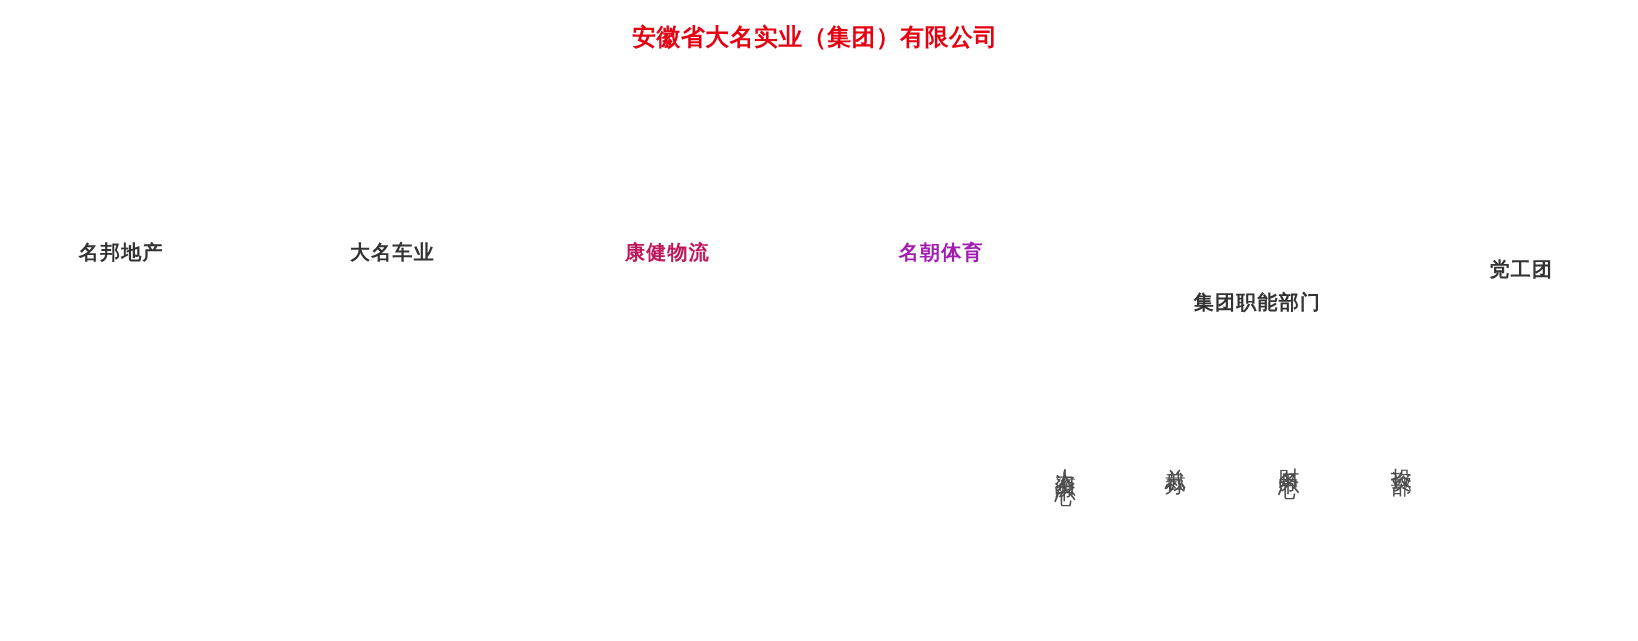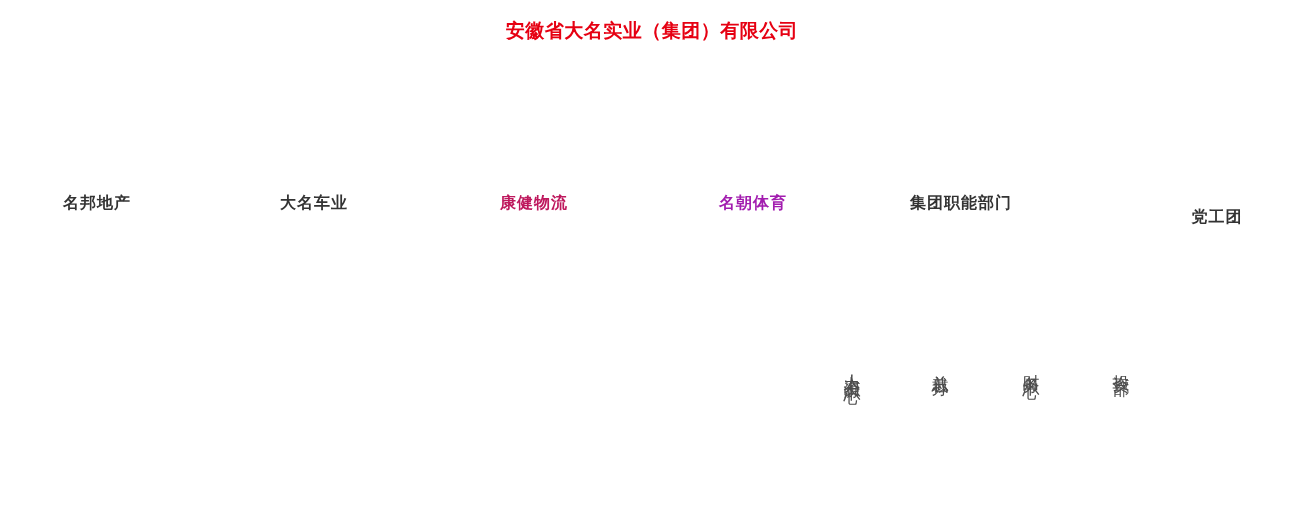--- a/index.html
+++ b/index.html
@@ -34,21 +34,21 @@
     line-height: 21px;
     font-weight: bold;
     letter-spacing: 1px;
     white-space: nowrap;
     cursor: pointer;
   }
   .d0 { left: 97px; }
   .d1 { left: 314px; }
   .d2 { left: 534px; }
   .d3 { left: 753px; }
-  .d4 { left: 961px; }
+  .d4 { left: 1006px; margin-top: 40px; }
   .d5 { left: 1217px; margin-top: 14px; }
   .dept {
     position: absolute;
     top: 361px;
     transform: translateX(-50%);
     writing-mode: vertical-rl;
     text-orientation: upright;
     font-size: 17px;
     font-weight: 300;
     letter-spacing: 2.5px;

